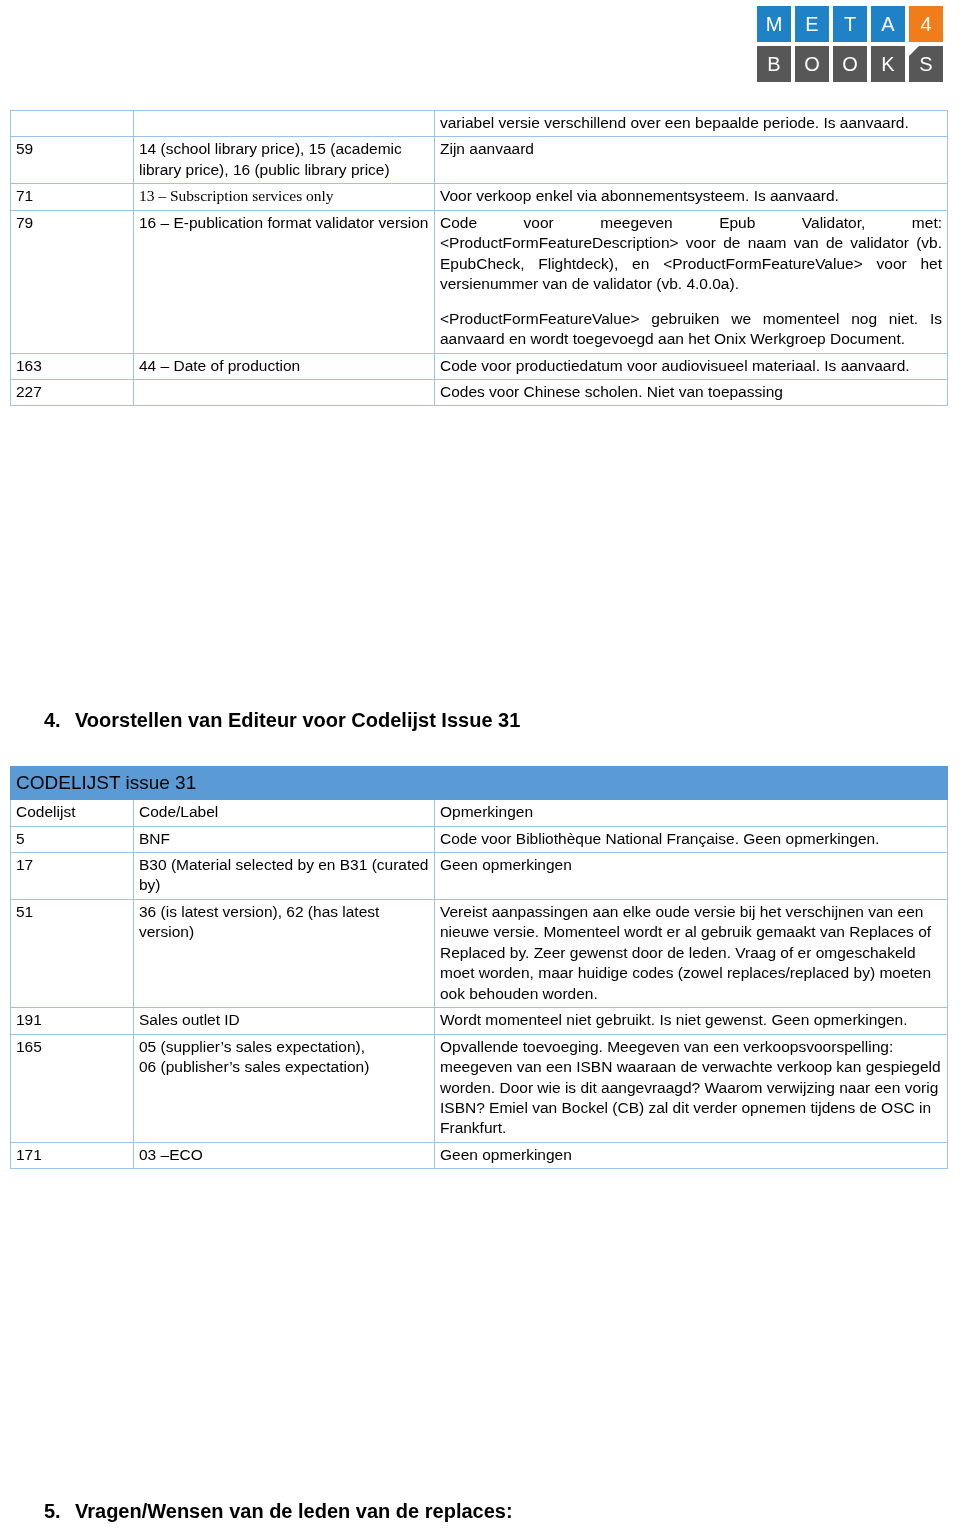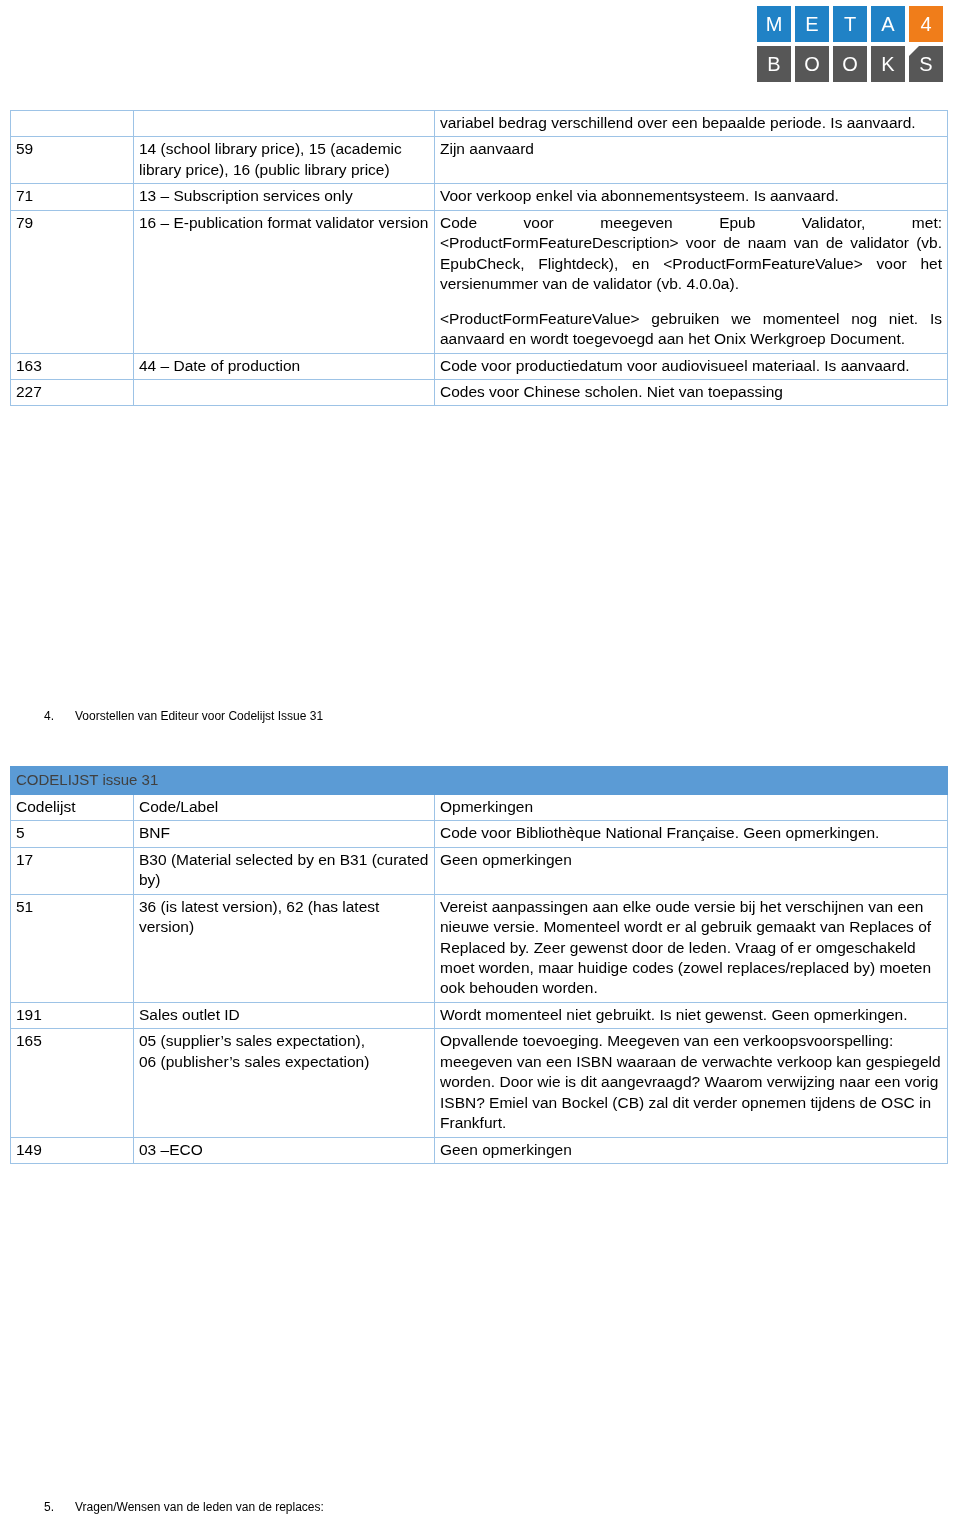--- a/index.html
+++ b/index.html
@@ -83,44 +83,44 @@
     width: 290px;
     text-align: justify;
     text-align-last: left;
     margin-left: 31px;
   }
   .col-remark {
     text-align: justify;
     text-align-last: left;
   }
   .just { text-align: justify; text-align-last: left; }
-  .rt { text-align: right; }
+  .rt { text-align: right; font-family: Liberation Serif, serif; }
 
   .table-one { top: 110px; }
   .table-two { top: 766px; }
 
   .banner {
     background: #5B9BD5;
-    color: #404040;
+    color: #000000;
     text-align: center;
     font-weight: bold;
-    font-size: 15px;
+    font-size: 19px;
     border: 1px solid #5B9BD5 !important;
     padding: 3px 5px 4px 5px !important;
   }
   .hdr {
     font-weight: bold;
   }
 
   
   .section-heading {
     position: absolute;
     left: 44px;
-    font-size: 12px;
-    font-weight: normal;
+    font-size: 20px;
+    font-weight: bold;
     white-space: nowrap;
   }
   .section-heading .num {
     display: inline-block;
     width: 31px;
   }
   .heading-4 { top: 709px; }
   .heading-5 { top: 1500px; }
 
   .spacer-par { height: 14px; }
@@ -143,21 +143,21 @@
     <div class="logo-cell logo-gray">K</div>
     <div class="logo-cell logo-gray logo-cut">S</div>
   </div>
 </div>
 
 <table class="doc-table table-one">
   <tbody>
     <tr>
       <td class="col-code"></td>
       <td class="col-label"></td>
-      <td class="col-remark">variabel bedrag verschillend over een bepaalde periode. Is aanvaard.</td>
+      <td class="col-remark">variabel versie verschillend over een bepaalde periode. Is aanvaard.</td>
     </tr>
     <tr>
       <td class="col-code">59</td>
       <td class="col-label">14 (school library price), 15 (academic library price), 16 (public library price)</td>
       <td class="col-remark">Zijn aanvaard</td>
     </tr>
     <tr>
       <td class="col-code">71</td>
       <td class="col-label rt">13 – Subscription services only</td>
       <td class="col-remark">Voor verkoop enkel via abonnementsysteem. Is aanvaard.</td>
@@ -220,21 +220,21 @@
     </tr>
     <tr>
       <td class="col-code">165</td>
       <td class="col-label">
         <div class="just">05 (supplier’s sales expectation),</div>
         <div class="just">06 (publisher’s sales expectation)</div>
       </td>
       <td class="col-remark">Opvallende toevoeging. Meegeven van een verkoopsvoorspelling: meegeven van een ISBN waaraan de verwachte verkoop kan gespiegeld worden. Door wie is dit aangevraagd? Waarom verwijzing naar een vorig ISBN? Emiel van Bockel (CB) zal dit verder opnemen tijdens de OSC in Frankfurt.</td>
     </tr>
     <tr>
-      <td class="col-code">149</td>
+      <td class="col-code">171</td>
       <td class="col-label">03 –ECO</td>
       <td class="col-remark">Geen opmerkingen</td>
     </tr>
   </tbody>
 </table>
 
 <div class="section-heading heading-5">
   <span class="num">5.</span><span>Vragen/Wensen van de leden van de replaces:</span>
 </div>
 

